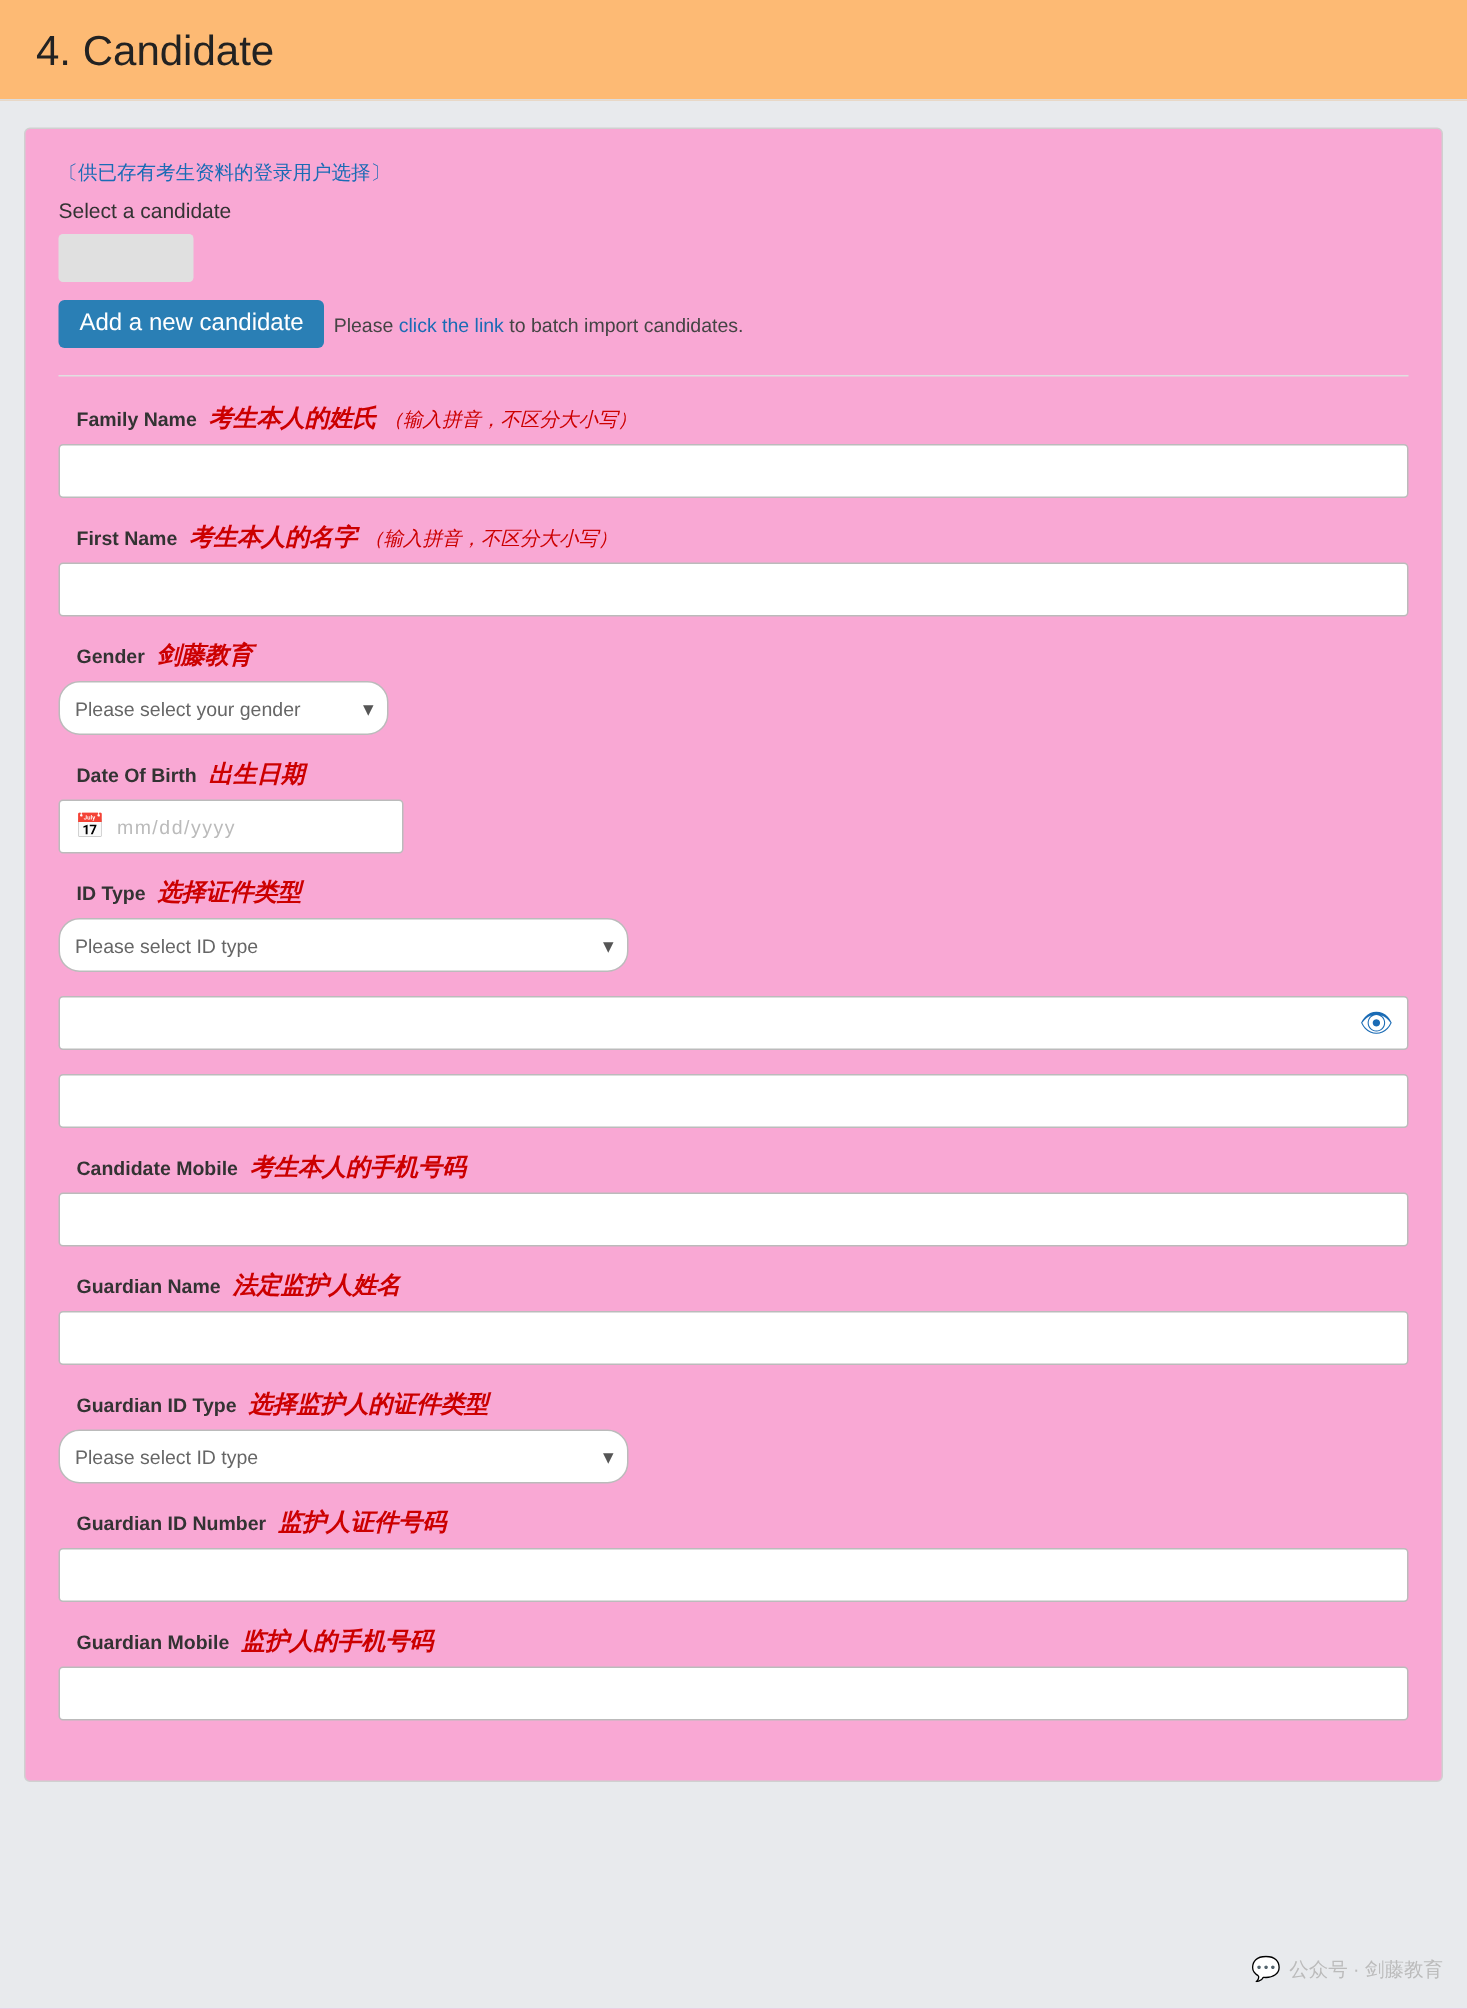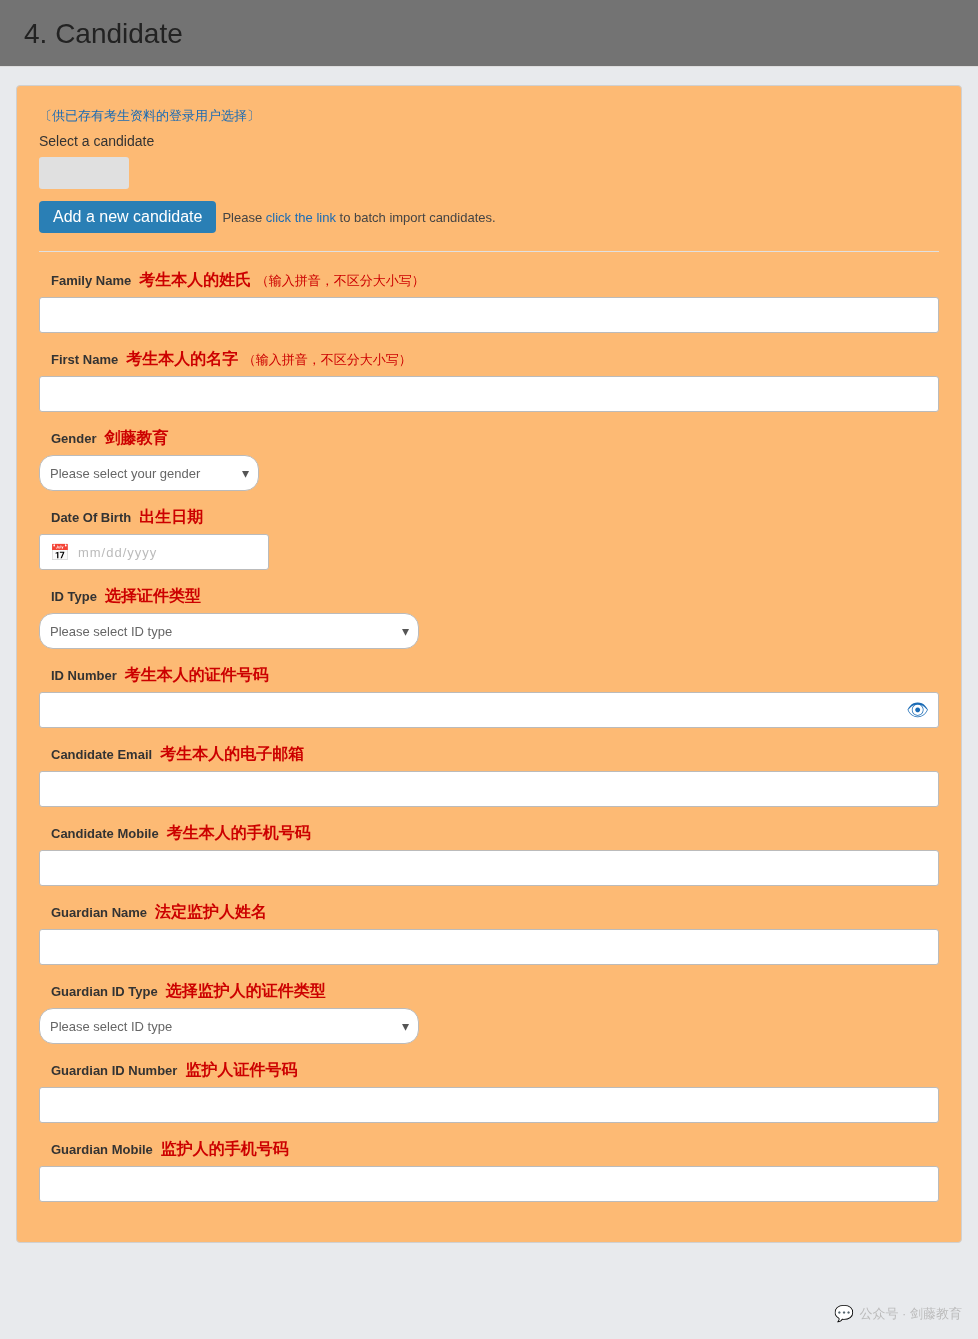--- a/index.html
+++ b/index.html
@@ -3,34 +3,34 @@
   <meta charset="utf-8">
   <style>
     * { box-sizing: border-box; margin: 0; padding: 0; }
     body {
       font-family: Arial, sans-serif;
       background: #e8eaed;
       min-height: 1339px;
       padding: 0;
     }
     .page-header {
-      background: #737373;
+      background: #fdba74;
       padding: 18px 24px 16px 24px;
       border-bottom: 1px solid #ddd;
     }
     .page-title {
       font-size: 28px;
       font-weight: 400;
       color: #222;
     }
     .main-content {
       padding: 18px 16px;
     }
     .card {
-      background: #fdba74;
+      background: #f9a8d4;
       border: 1px solid #d0d0d0;
       border-radius: 4px;
       padding: 20px 22px 24px 22px;
     }
     .note-link {
       color: #1a6bb5;
       font-size: 13px;
       text-decoration: none;
       display: inline-block;
       margin-bottom: 8px;
@@ -83,20 +83,21 @@
     .field-label-en {
       font-size: 13px;
       font-weight: 700;
       color: #333;
       padding-left: 12px;
     }
     .field-label-cn {
       font-size: 16px;
       font-weight: 700;
       color: #cc0000;
+      font-style: italic;
     }
     .field-label-cn-sub {
       font-size: 13px;
       font-weight: 400;
       color: #cc0000;
     }
     .text-input {
       width: 100%;
       height: 36px;
       border: 1px solid #bbb;
@@ -281,36 +282,28 @@
       </div>
       <div class="select-wrapper wide">
         <select class="select-dropdown">
           <option value="" disabled="" selected="">Please select ID type</option>
         </select>
       </div>
     </div>
 
     
     <div class="field-group">
-      <div class="field-label-row">
-        <span class="field-label-en">ID Number</span>
-        <span class="field-label-cn">考生本人的证件号码</span>
-      </div>
       <div class="id-input-wrapper">
         <input class="text-input" type="text" style="">
         <span class="eye-icon">👁</span>
       </div>
     </div>
 
     
     <div class="field-group">
-      <div class="field-label-row">
-        <span class="field-label-en">Candidate Email</span>
-        <span class="field-label-cn">考生本人的电子邮箱</span>
-      </div>
       <input class="text-input" type="email" style="">
     </div>
 
     
     <div class="field-group">
       <div class="field-label-row">
         <span class="field-label-en">Candidate Mobile</span>
         <span class="field-label-cn">考生本人的手机号码</span>
       </div>
       <input class="text-input" type="tel" style="">

